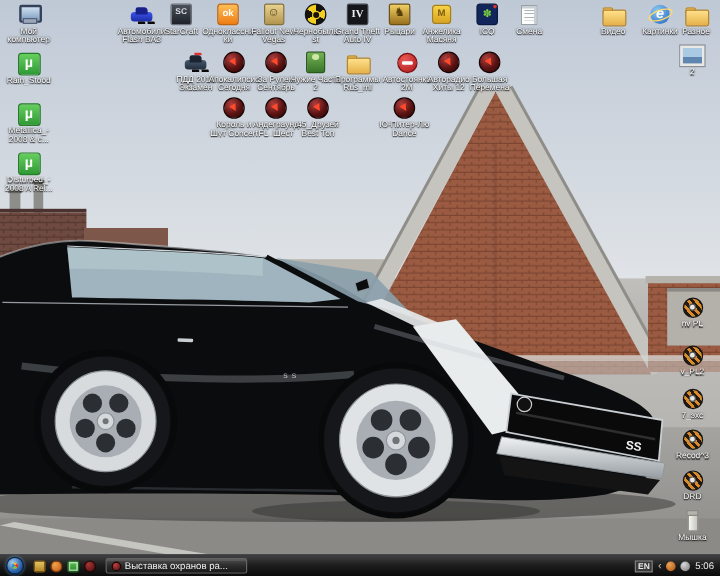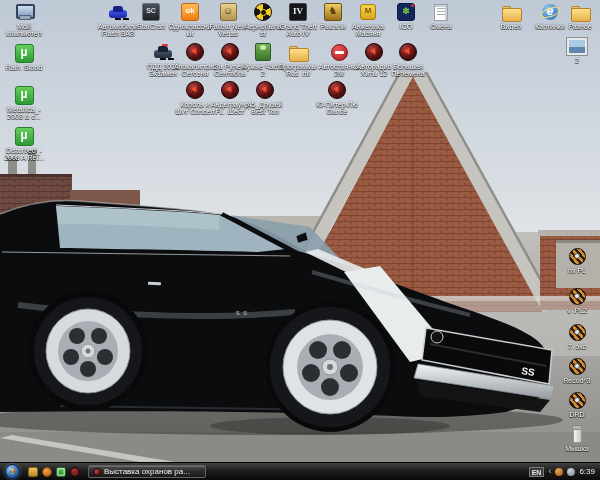--- a/index.html
+++ b/index.html
@@ -349,16 +349,16 @@
     </div>
     <div class="taskbtn">
       <span class="mini"></span>
       <span>Выставка охранов ра...</span>
     </div>
     <div class="tray">
       <span class="lang">EN</span>
       <span class="chev">‹</span>
       <span class="ti ti1"></span>
       <span class="ti ti2"></span>
-      <span class="clock">6:39</span>
+      <span class="clock">5:06</span>
     </div>
   </div>
 </div>
 
 </body></html>

